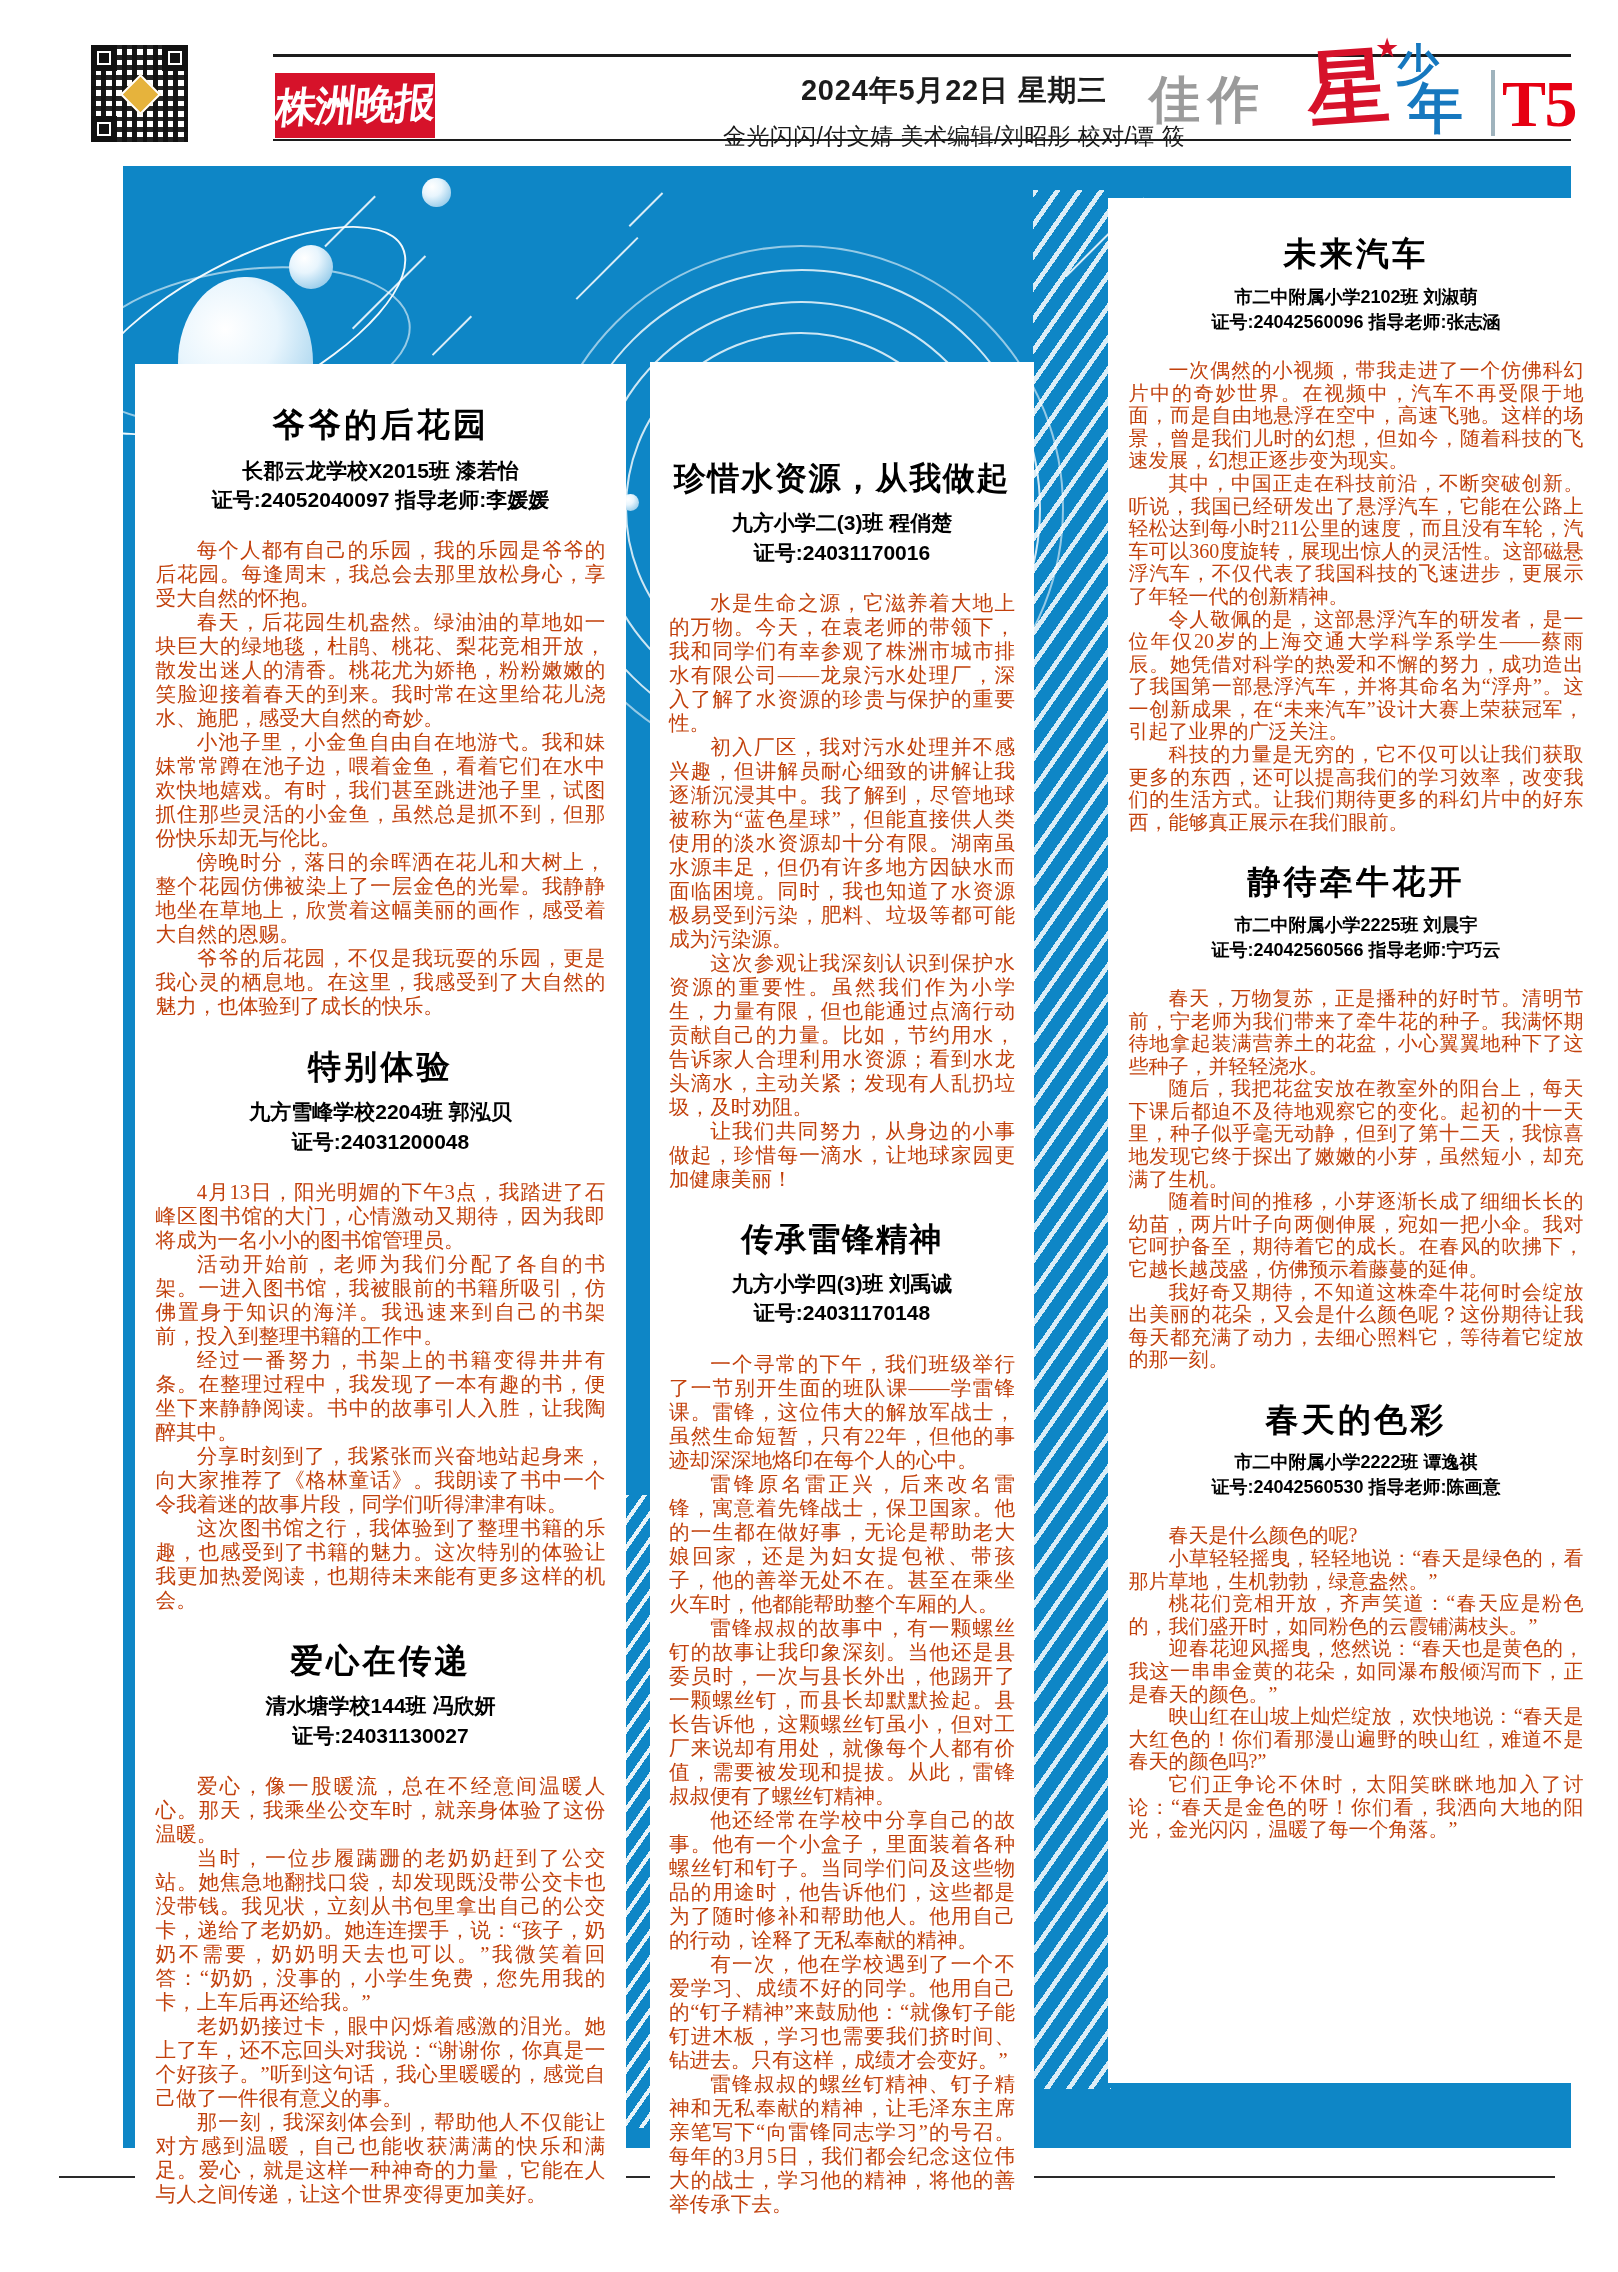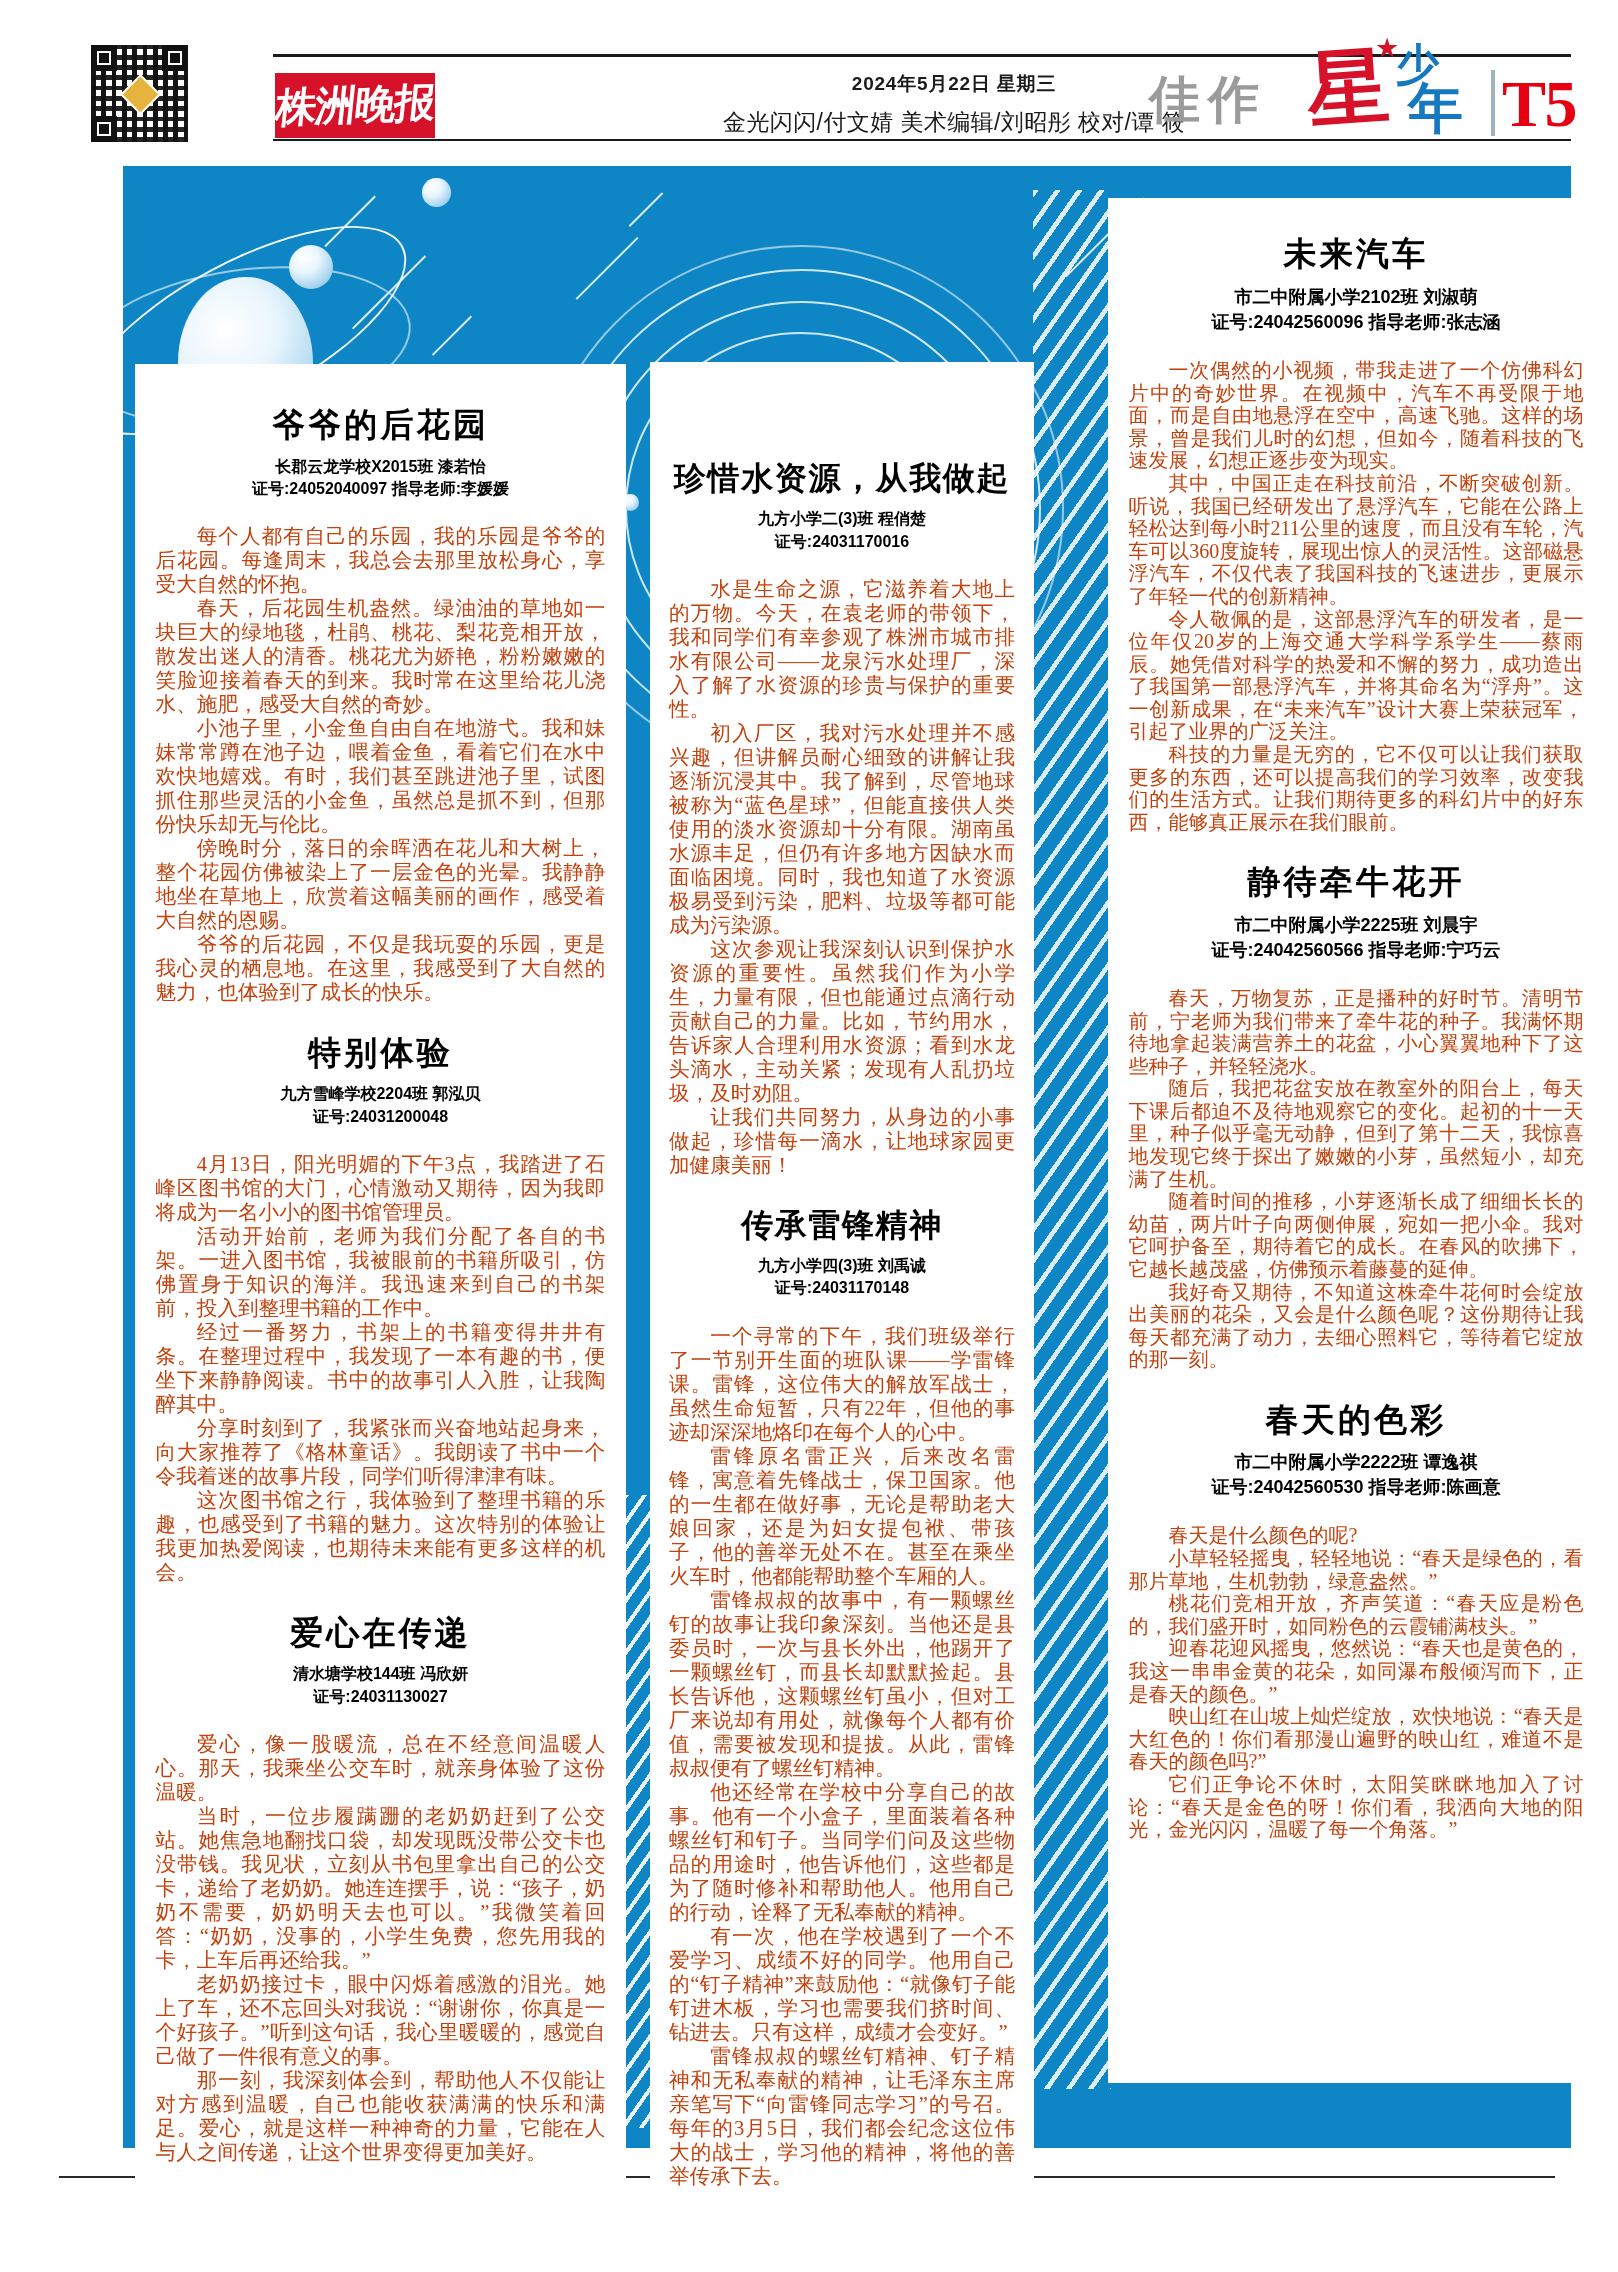--- a/index.html
+++ b/index.html
@@ -15,21 +15,21 @@
   .qr-diamond{position:absolute;left:35px;top:35px;width:25px;height:25px;background:#e6b33c;
       border:2.4px solid #fff;transform:rotate(45deg);}
   .masthead{position:absolute;left:275px;top:73px;width:160px;height:65px;background:#d6122a;
       display:flex;align-items:center;justify-content:center;color:#fff;
       font-family:"Liberation Serif",serif;font-weight:bold;font-size:41px;letter-spacing:-1.6px;}
   .masthead span{transform:skewX(-8deg) rotate(-2deg);}
   .hline{position:absolute;left:273px;width:1298px;background:#1c1c1c;}
   .hline-top{top:54px;height:3.2px;}
   .hline-bottom{top:139px;height:2.4px;}
   .dateblock{position:absolute;left:681px;top:71px;width:546px;text-align:center;color:#1b1b1b;}
-  .dateline{font-size:19px;font-weight:bold;letter-spacing:0.8px;margin-bottom:9.5px;}
+  .dateline{font-size:29px;font-weight:bold;letter-spacing:0.8px;margin-bottom:9.5px;}
   .editors{font-size:23px;letter-spacing:0.4px;}
   .section-label{position:absolute;left:1149px;top:66px;font-size:51px;font-weight:bold;
       color:#9b9b9b;letter-spacing:8px;}
   .brand{position:absolute;left:1307px;top:41px;width:180px;height:101px;}
   .brand .xing{position:absolute;left:0;top:6.3px;font-size:82px;line-height:1;font-weight:bold;
       color:#d6122a;transform:rotate(-4deg);}
   .brand .star{position:absolute;left:68px;top:-9.5px;font-size:27px;color:#d6122a;}
   .brand .shao{position:absolute;left:89px;top:1.6px;font-size:43px;line-height:1;font-weight:bold;color:#1678bf;}
   .brand .nian{position:absolute;left:101px;top:40px;font-size:55px;line-height:1;font-weight:bold;color:#1678bf;}
   .brand-bar{position:absolute;left:1491px;top:70px;width:4px;height:66px;background:#9fb3bd;}
@@ -55,21 +55,21 @@
          font-size:20.6px;line-height:24px;}
   .col-2{left:650px;top:362px;width:384px;min-height:1784px;padding:97px 19px 24px;
          font-size:20.6px;line-height:24px;}
   .col-3{left:1108px;top:198px;width:496px;min-height:1885px;padding:36px 20.6px 24px;
          font-size:20px;line-height:22.6px;}
   .article + .article{margin-top:28.5px;}
   .article-title{margin:0 0 11px;text-align:center;font-size:33px;line-height:1.2;font-weight:bold;
       color:#000;letter-spacing:3.2px;white-space:nowrap;}
   .col-2 .article-title{letter-spacing:1.6px;font-size:32px;}
   .byline-block{margin:0 0 24px;}
-  .byline{text-align:center;font-size:16px;font-weight:bold;line-height:1.4;color:#000;white-space:nowrap;}
+  .byline{text-align:center;font-size:21px;font-weight:bold;line-height:1.4;color:#000;white-space:nowrap;}
   .col-3 .byline{font-size:18px;}
   .para{margin:0;text-indent:2em;text-align:justify;color:#c2410c;
       font-family:"Liberation Serif","DejaVu Serif",serif;}
   
   .footer-line{position:absolute;left:59px;top:2176px;width:1496px;height:2.4px;background:#2a2a2a;}
 </style>
 </head>
 <body>
 
 <div class="page">

